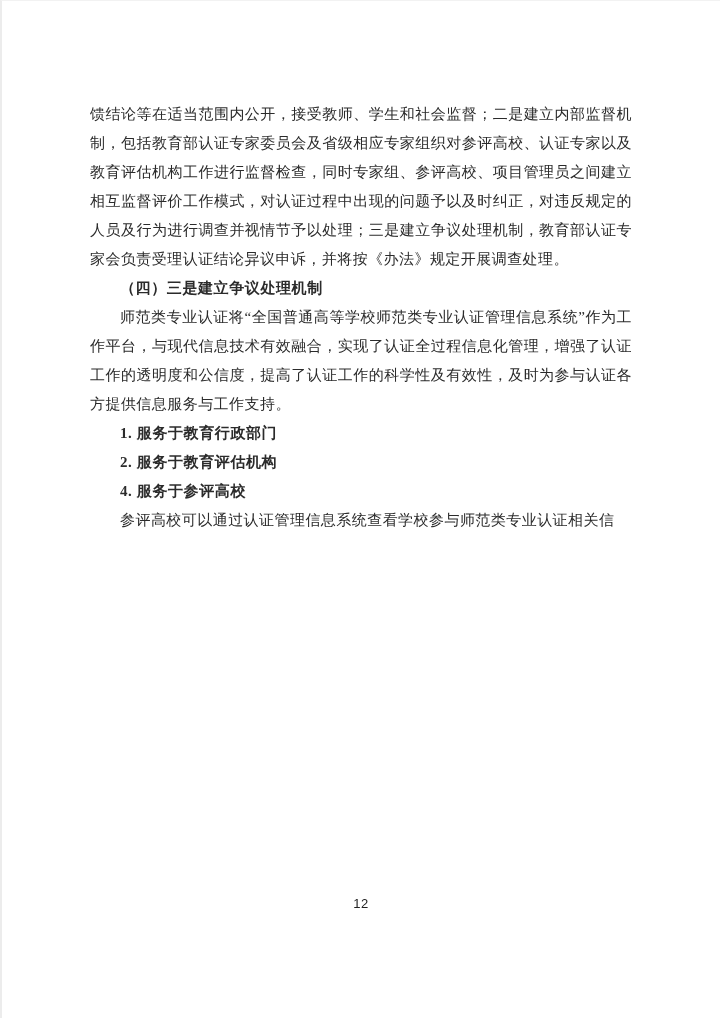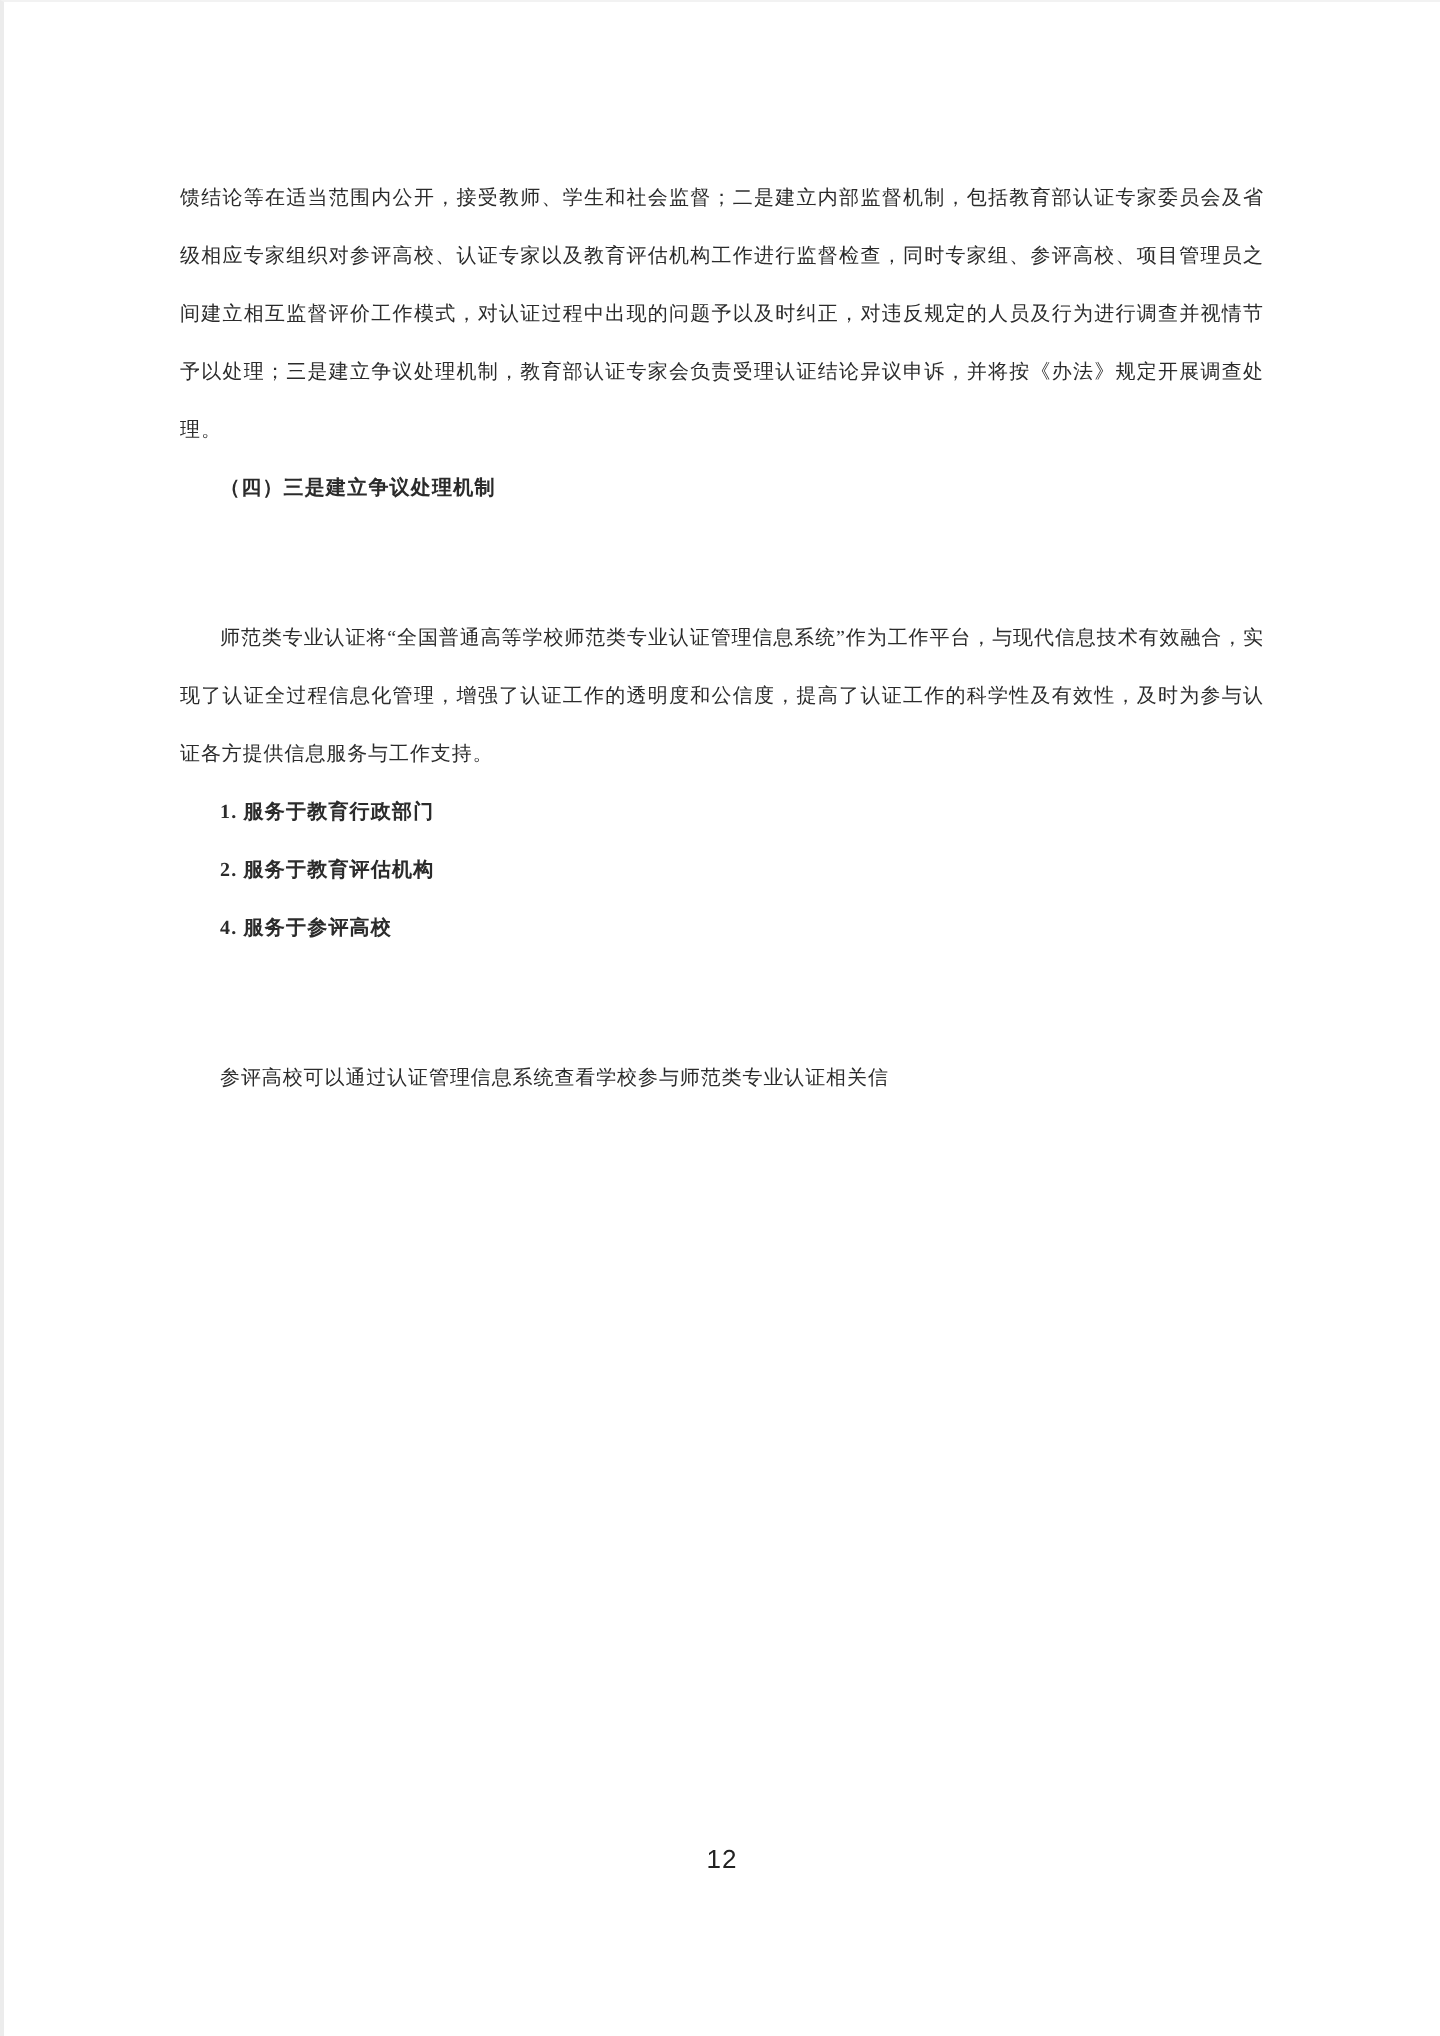--- a/index.html
+++ b/index.html
@@ -14,45 +14,44 @@
     background: #ffffff;
     box-sizing: border-box;
     border-left: 2px solid #ececec;
     border-top: 1px solid #f2f2f2;
     font-family: "Liberation Serif", "DejaVu Serif", serif;
     color: #2b2b2b;
     overflow: hidden;
   }
   .content {
     position: absolute;
-    top: 84px;
+    top: 99px;
     left: 88px;
     width: 542px;
-    font-size: 10px;
+    font-size: 15px;
     line-height: 29px;
     letter-spacing: 0.45px;
     text-align: justify;
     text-justify: inter-ideograph;
   }
   .para {
     margin: 0;
     padding: 0;
   }
   .para.indent {
     text-indent: 2em;
-    margin-top: 46px;
   }
   .para.heading {
     font-weight: bold;
     text-indent: 2em;
     letter-spacing: 0.6px;
   }
   .footer {
     position: absolute;
-    top: 921px;
+    top: 895px;
     left: 0;
     width: 100%;
     text-align: center;
     font-size: 13px;
     letter-spacing: 0.5px;
     color: #222222;
     font-family: Liberation Sans, sans-serif;
   }
 </style>
 </head>

